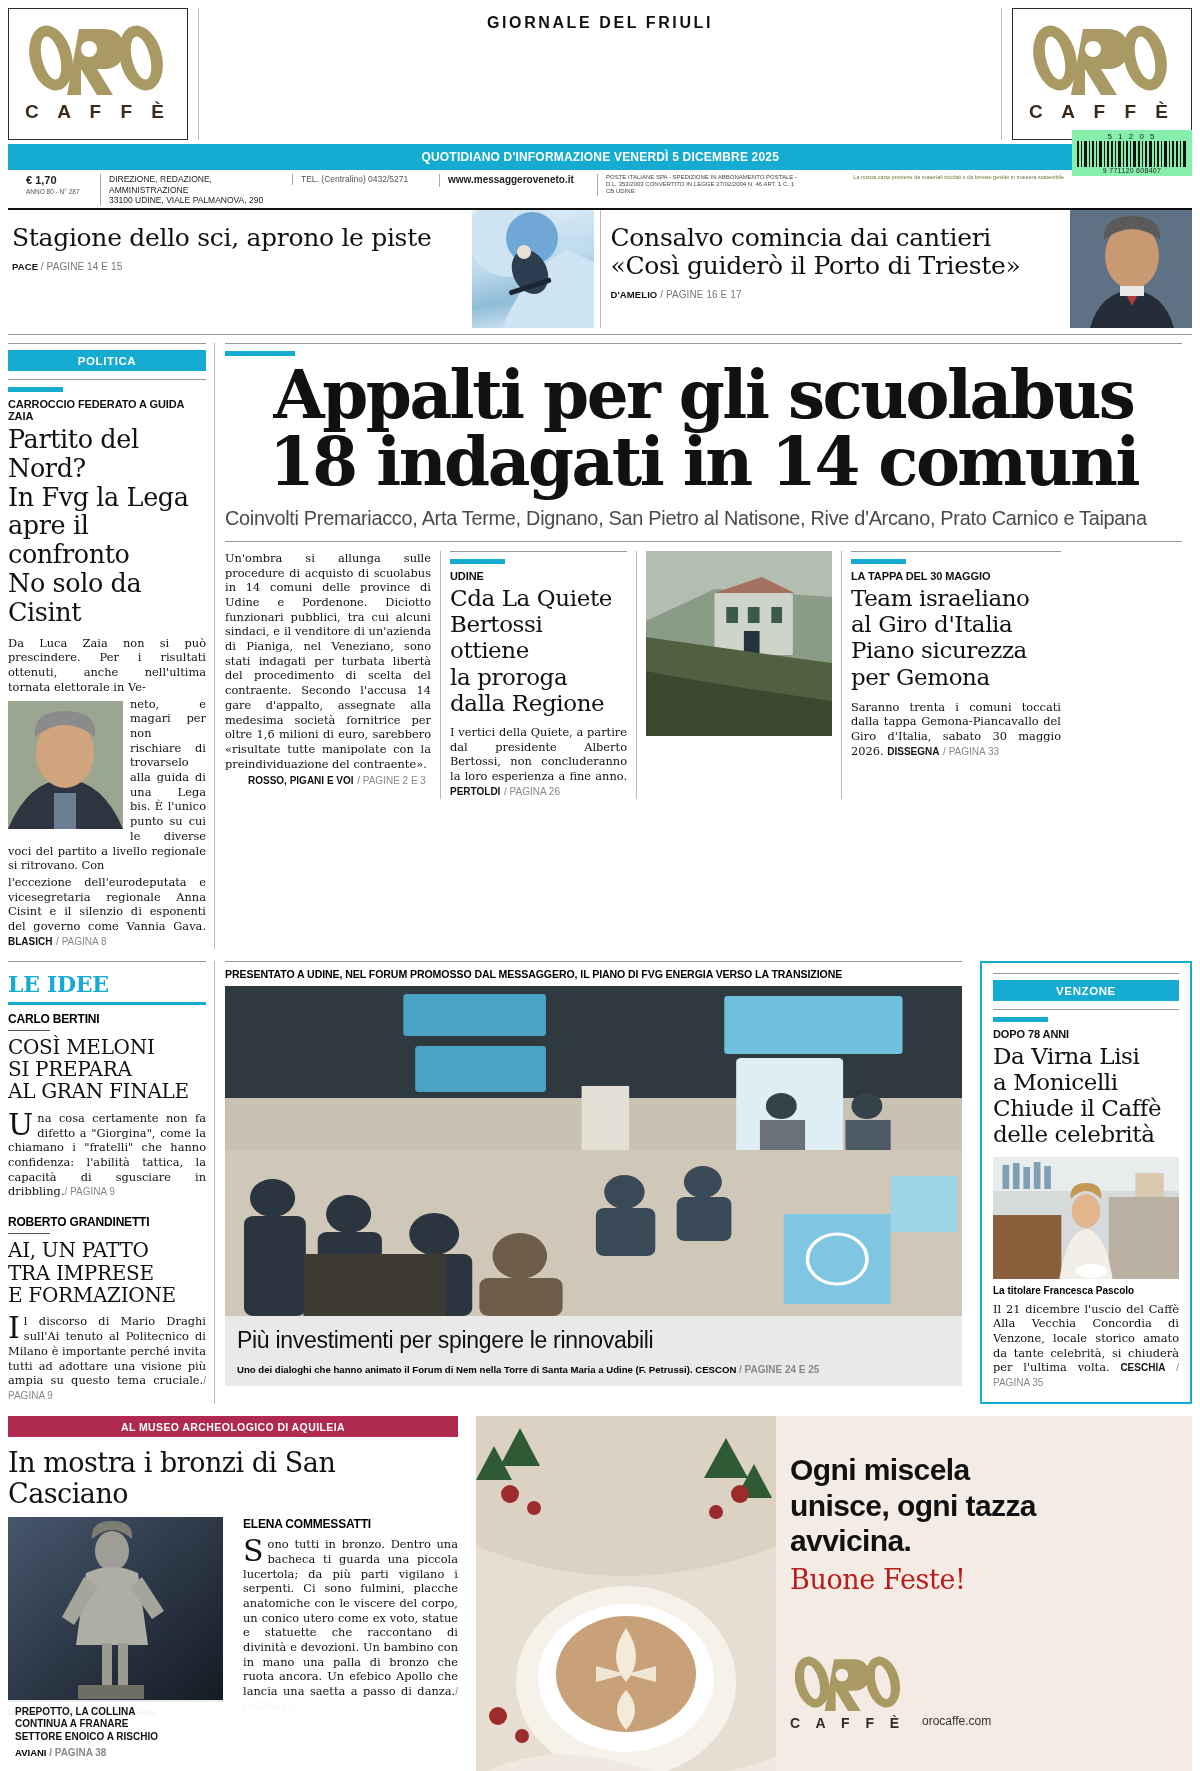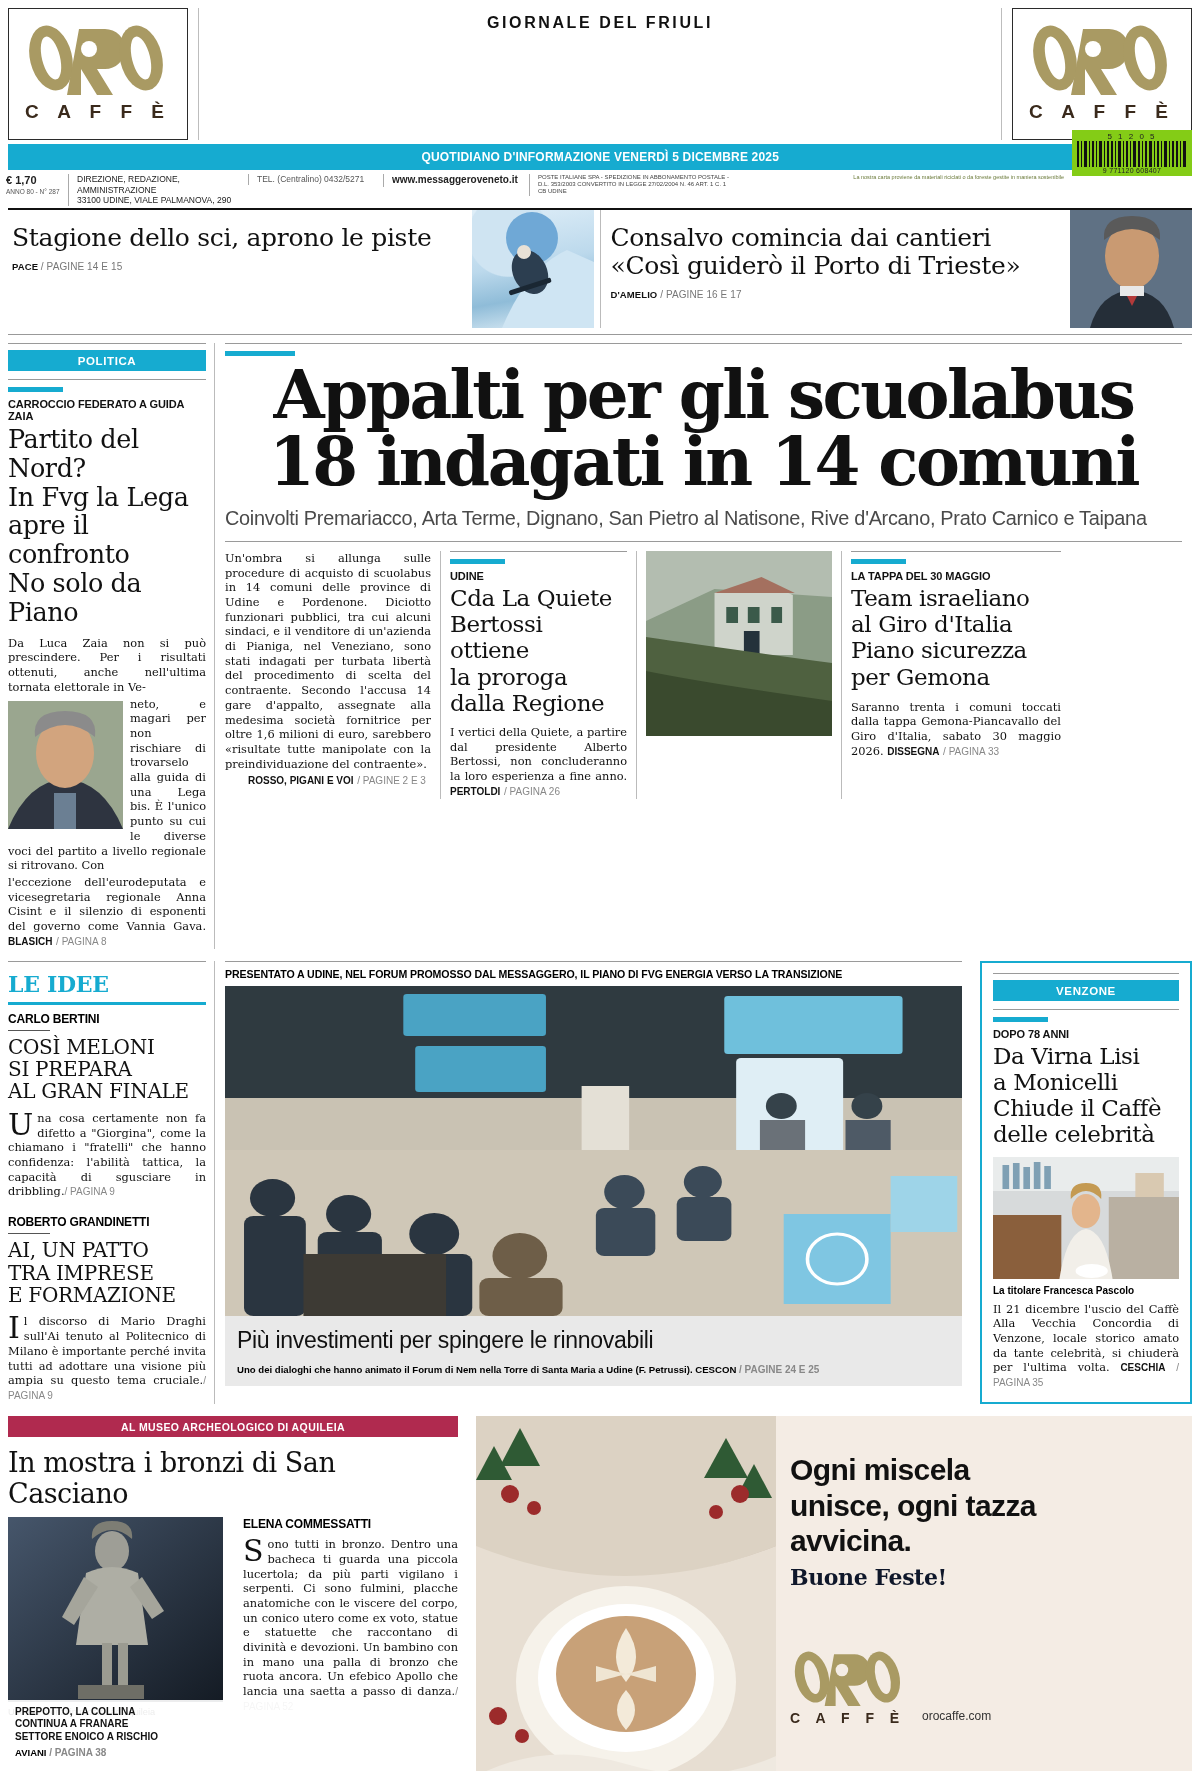--- a/index.html
+++ b/index.html
@@ -44,31 +44,31 @@
   
   .cyanbar {
     position:relative; height:26px; background:#16ABD0; margin: 4px 8px 0 8px;
     display:flex; align-items:center; justify-content:center;
   }
   .cyanbar .txt {
     color:#fff; font-weight:700; font-size:12.5px; letter-spacing:.2px;
     transform: scaleX(.96);
   }
   .barcode-area {
-    position:absolute; right:0; top:-14px; width:120px; height:46px; background:#84cc16;
+    position:absolute; right:0; top:-14px; width:120px; height:46px; background:#86efac;
     display:flex; flex-direction:column; align-items:center; padding-top:2px;
   }
   .bc-num { font-size:8px; letter-spacing:2px; color:#222; }
   .bc-bars { width:112px; height:26px; }
   .bc-label{ font-size:7px; letter-spacing:.3px; color:#222; }
 
   
   .infoline {
-    display:flex; align-items:flex-start; margin: 4px 8px 0 4px; height:30px;
-    font-size:8.5px; color:#222; gap:0;
+    display:flex; align-items:flex-start; margin: 4px 8px 0 24px; height:30px;
+    font-size:8.5px; color:#222; gap:12px;
   }
   .infocell { padding: 0 8px; border-left:1px solid #aaa; line-height:1.25; }
   .infocell:first-child { border-left:none; padding-left:2px; }
   .price { font-size:11px; font-weight:700; }
   .ysm { font-size:6.5px; color:#555; }
   .infob { font-weight:700; }
   .infotiny { font-size:6px; color:#444; line-height:1.2; }
   .greenblurb { font-size:5.5px; color:#6b7a3a; line-height:1.25; }
 
   .rule-blk { height:2px; background:#111; margin:4px 8px 0 8px; }
@@ -210,22 +210,22 @@
   .museo-txtcol { flex:1; padding-left:10px; }
   .museo-author { font-size:12px; font-weight:700; letter-spacing:-.2px; margin-bottom:6px; }
   .museo-cap { font-size:9.2px; margin-top:5px; line-height:1.3; }
 
   .ad { background:#f4ece4; height:460px; position:relative; overflow:hidden; display:flex; }
   .ad-left { width:300px; position:relative;
     background:linear-gradient(150deg,#e8ded2 0%,#cbbcab 35%,#8d5a3d 70%,#5d3a26 100%); }
   .ad-right { flex:1; padding: 36px 26px 0 14px; }
   .ad-h { font-family:"Liberation Sans", sans-serif; font-weight:700; font-size:30px;
     line-height:1.18; color:#111; letter-spacing:-.6px; }
-  .ad-sub { font-family:"DejaVu Serif", serif; font-weight:700; font-size:22px;
-    color:#0f172a; margin-top:6px; letter-spacing:-.4px; }
+  .ad-sub { font-family:"DejaVu Serif", serif; font-weight:400; font-size:27px;
+    color:#b91c1c; margin-top:6px; letter-spacing:-.4px; }
   .ad-logo { margin-top:58px; display:flex; align-items:flex-end; gap:14px; }
   .ad-oro { width:118px; }
   .ad-caffe { font-size:14px; letter-spacing:6px; color:#3a2a1c; font-weight:700; }
   .ad-url { font-size:12px; color:#333; margin-bottom:3px; }
 </style>
 </head>
 <body>
 
 <div class="page">
 
@@ -378,21 +378,21 @@
 
     <div class="col-left">
       <div class="hr-grey-top"></div>
       <div class="tagbar">POLITICA</div>
       <div class="hr-grey"></div>
       <div class="cyan-dash"></div>
       <div class="kicker-sm">CARROCCIO FEDERATO A GUIDA ZAIA</div>
       <div class="serif-head h-left" style="white-space:pre-line;">Partito del Nord?
 In Fvg la Lega
 apre il confronto
-No solo da Piano</div>
+No solo da Cisint</div>
       <div class="body-txt" style="margin-top:9px;">Da Luca Zaia non si può prescindere. Per i risultati ottenuti, anche nell'ultima tornata elettorale in Ve-</div>
       <div style="overflow:hidden; margin-top:2px;">
         <div class="leftphoto">
           <svg width="115" height="128" viewBox="0 0 115 128">
             <rect width="115" height="128" fill="#9aa68f"></rect>
             <path d="M0 128 q20 -48 57 -50 q38 2 58 50z" fill="#2e3440"></path>
             <ellipse cx="57" cy="52" rx="29" ry="35" fill="#d2a47e"></ellipse>
             <path d="M27 36 q30 -24 60 0 q3 -26 -30 -26 q-33 0 -30 26z" fill="#8b8b8b"></path>
             <rect x="46" y="92" width="22" height="36" fill="#6b7f93"></rect>
           </svg>

